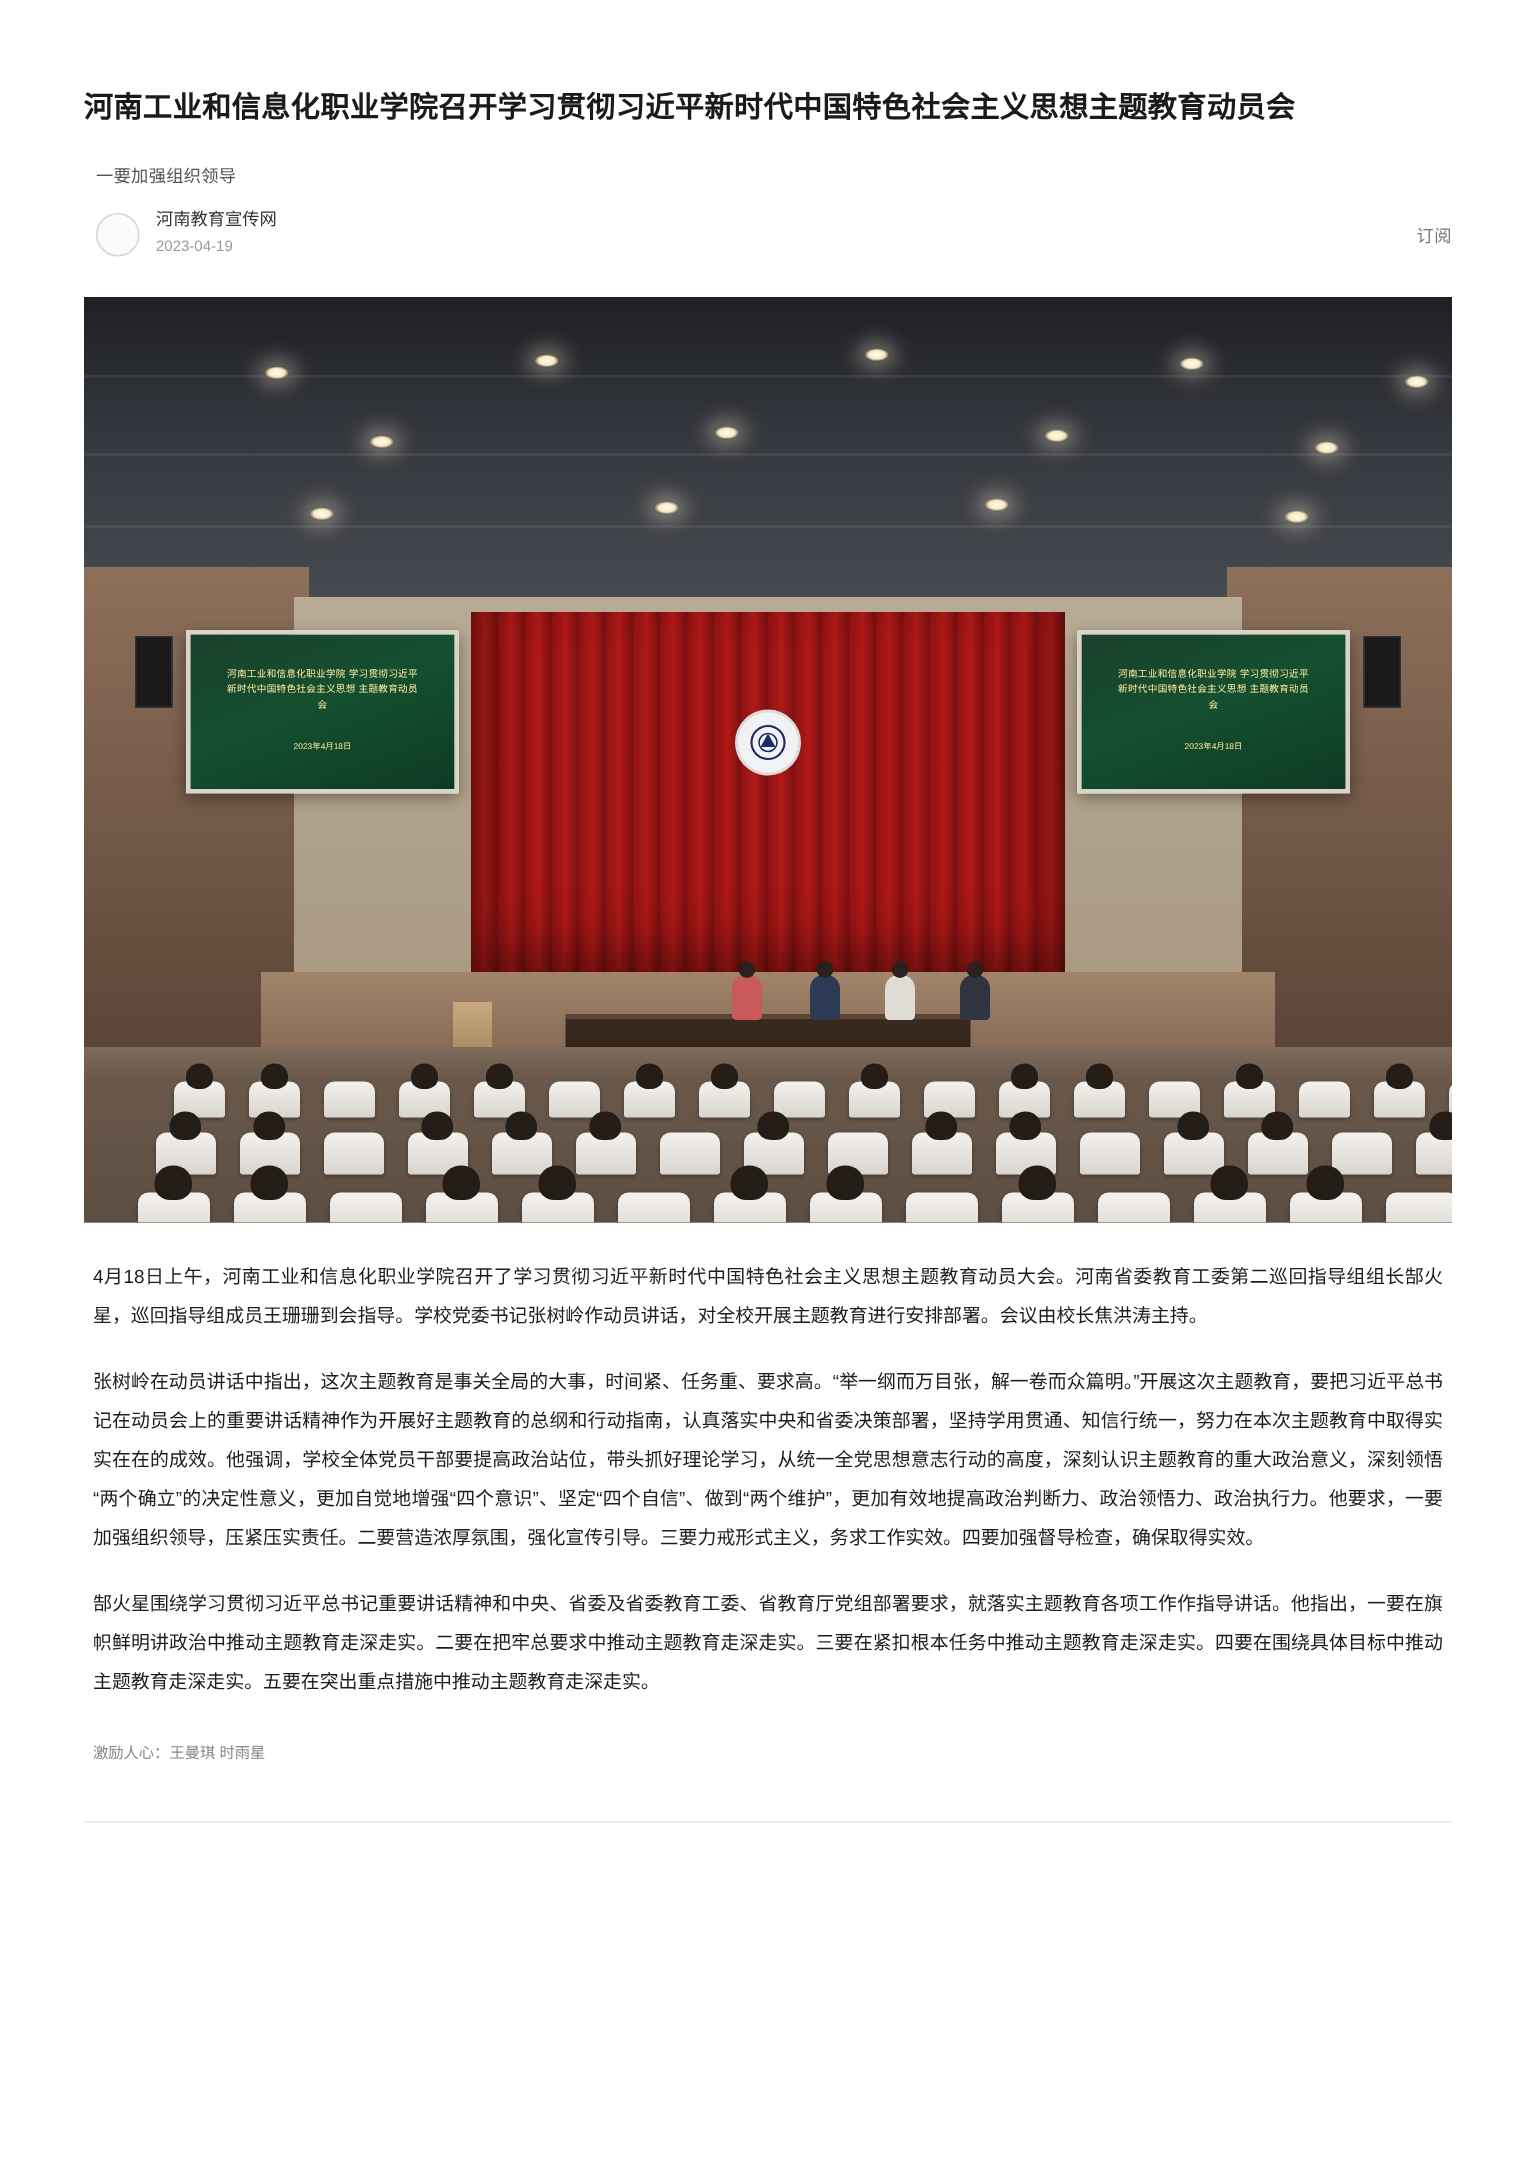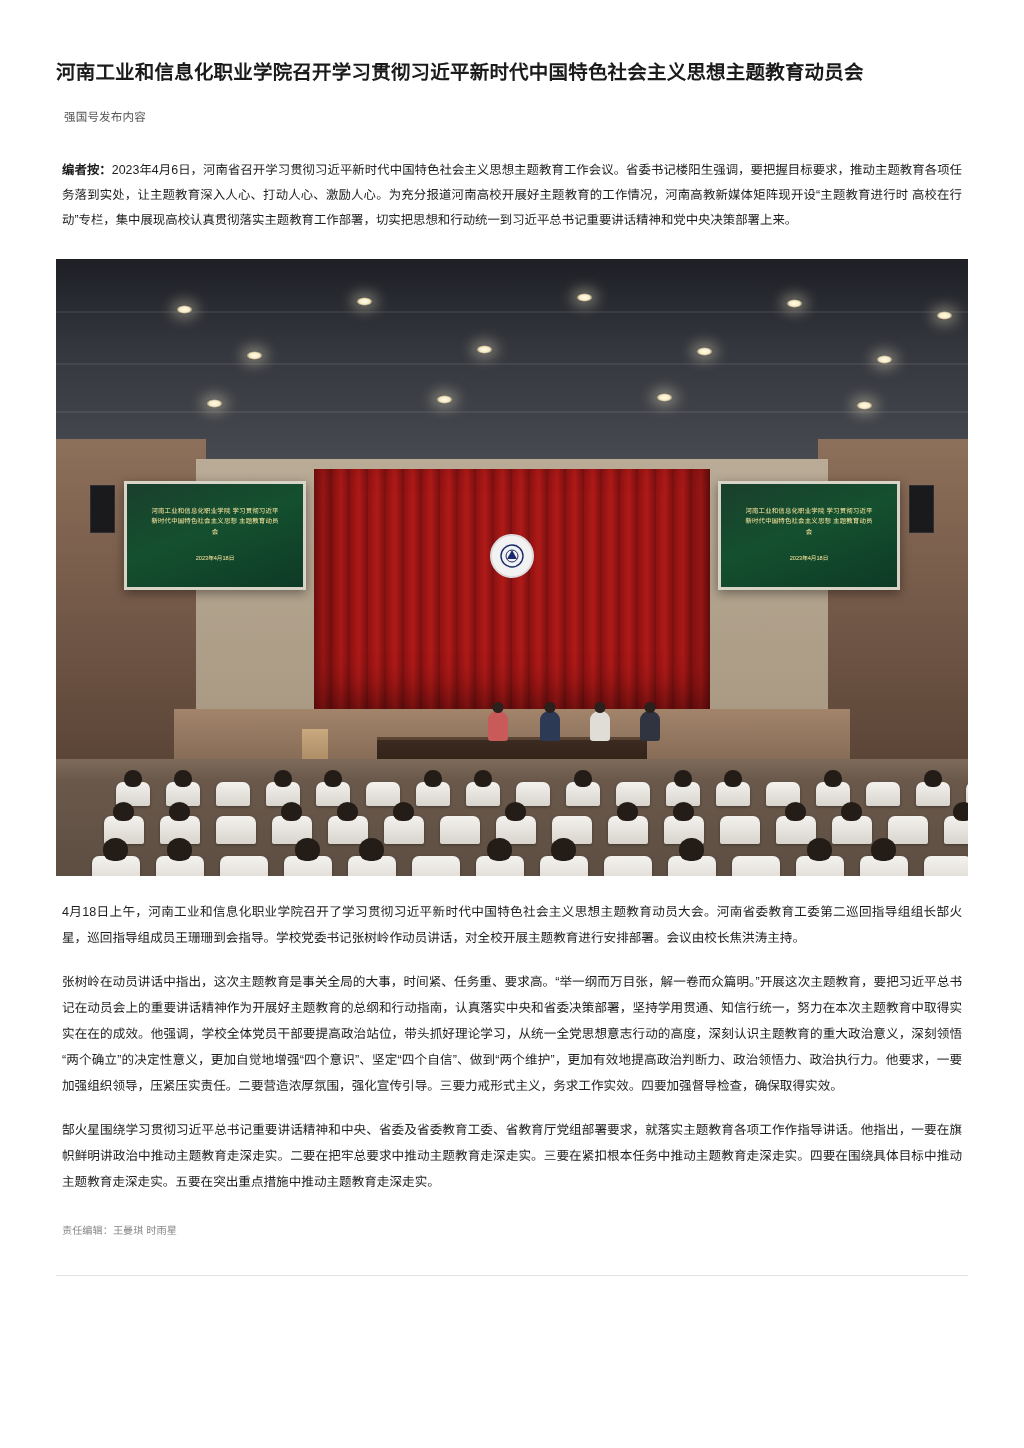--- a/index.html
+++ b/index.html
@@ -221,26 +221,31 @@
   }
 </style>
 </head>
 <body>
 
 <div class="page">
   <div class="content">
 
     <h1 class="article-title">河南工业和信息化职业学院召开学习贯彻习近平新时代中国特色社会主义思想主题教育动员会</h1>
 
-    <div class="source-tag">强国号发布内容</div>
-
-
-    <p class="editor-note">
-      <b>编者按：</b><span>2023年4月6日，河南省召开学习贯彻习近平新时代中国特色社会主义思想主题教育工作会议。省委书记楼阳生强调，要把握目标要求，推动主题教育各项任务落到实处，让主题教育深入人心、打动人心、激励人心。为充分报道河南高校开展好主题教育的工作情况，河南高教新媒体矩阵现开设“主题教育进行时 高校在行动”专栏，集中展现高校认真贯彻落实主题教育工作部署，切实把思想和行动统一到习近平总书记重要讲话精神和党中央决策部署上来。</span>
-    </p>
+    <div class="source-tag">一要加强组织领导</div>
+
+    <div class="byline">
+      <div class="avatar"></div>
+      <div class="byline-text">
+        <span class="byline-name">河南教育宣传网</span>
+        <span class="byline-date">2023-04-19</span>
+      </div>
+      <span class="subscribe">订阅</span>
+    </div>
+
 
     <div class="figure">
       <div class="ceiling"></div>
       <div class="ceil-beam" style="top:52px"></div>
       <div class="ceil-beam" style="top:104px"></div>
       <div class="ceil-beam" style="top:152px"></div>
 
       <div class="downlight" style="left:120px; top:46px"></div>
       <div class="downlight" style="left:300px; top:38px"></div>
       <div class="downlight" style="left:520px; top:34px"></div>
@@ -380,21 +385,21 @@
         <div class="chair" style="left:868px; top:92px; width:48px; height:34px"></div>
 
       </div>
     </div>
 
     <p class="body-p first">4月18日上午，河南工业和信息化职业学院召开了学习贯彻习近平新时代中国特色社会主义思想主题教育动员大会。河南省委教育工委第二巡回指导组组长郜火星，巡回指导组成员王珊珊到会指导。学校党委书记张树岭作动员讲话，对全校开展主题教育进行安排部署。会议由校长焦洪涛主持。</p>
     <p class="body-p">张树岭在动员讲话中指出，这次主题教育是事关全局的大事，时间紧、任务重、要求高。“举一纲而万目张，解一卷而众篇明。”开展这次主题教育，要把习近平总书记在动员会上的重要讲话精神作为开展好主题教育的总纲和行动指南，认真落实中央和省委决策部署，坚持学用贯通、知信行统一，努力在本次主题教育中取得实实在在的成效。他强调，学校全体党员干部要提高政治站位，带头抓好理论学习，从统一全党思想意志行动的高度，深刻认识主题教育的重大政治意义，深刻领悟“两个确立”的决定性意义，更加自觉地增强“四个意识”、坚定“四个自信”、做到“两个维护”，更加有效地提高政治判断力、政治领悟力、政治执行力。他要求，一要加强组织领导，压紧压实责任。二要营造浓厚氛围，强化宣传引导。三要力戒形式主义，务求工作实效。四要加强督导检查，确保取得实效。</p>
     <p class="body-p">郜火星围绕学习贯彻习近平总书记重要讲话精神和中央、省委及省委教育工委、省教育厅党组部署要求，就落实主题教育各项工作作指导讲话。他指出，一要在旗帜鲜明讲政治中推动主题教育走深走实。二要在把牢总要求中推动主题教育走深走实。三要在紧扣根本任务中推动主题教育走深走实。四要在围绕具体目标中推动主题教育走深走实。五要在突出重点措施中推动主题教育走深走实。</p>
 
     <div class="meta">
-      <div>责任编辑：王曼琪 时雨星</div>
+      <div>激励人心：王曼琪 时雨星</div>
     </div>
   </div>
 
   <div class="footer-wrap">
     
     
   </div>
 </div>
 
 </body></html>

